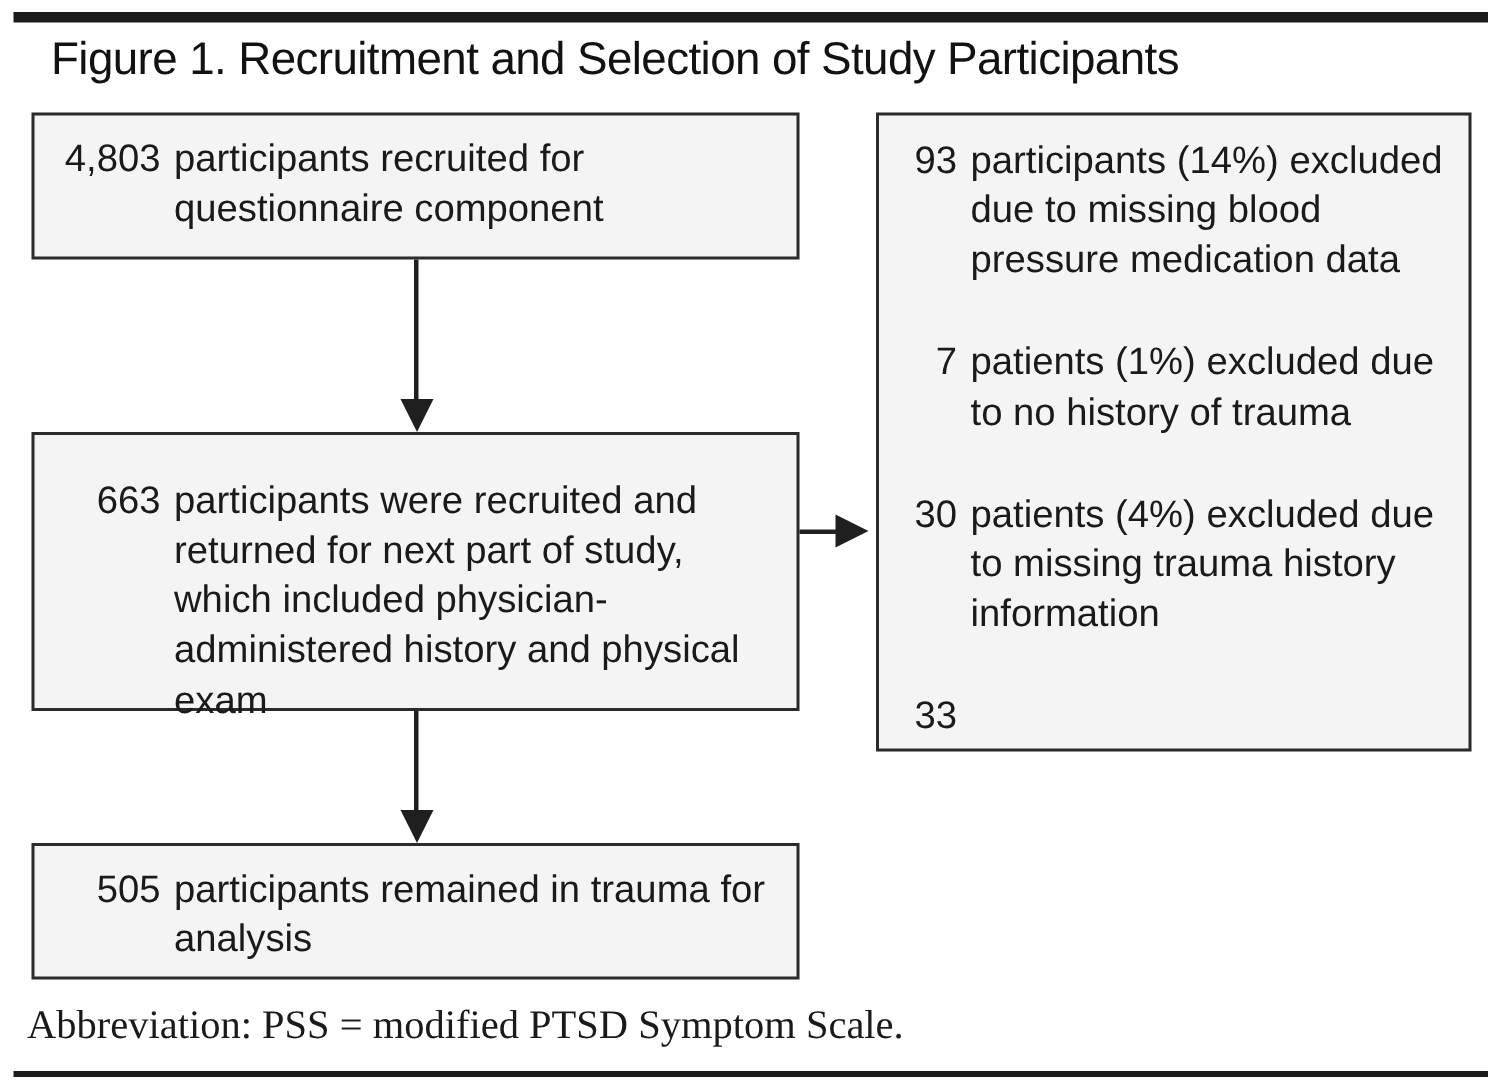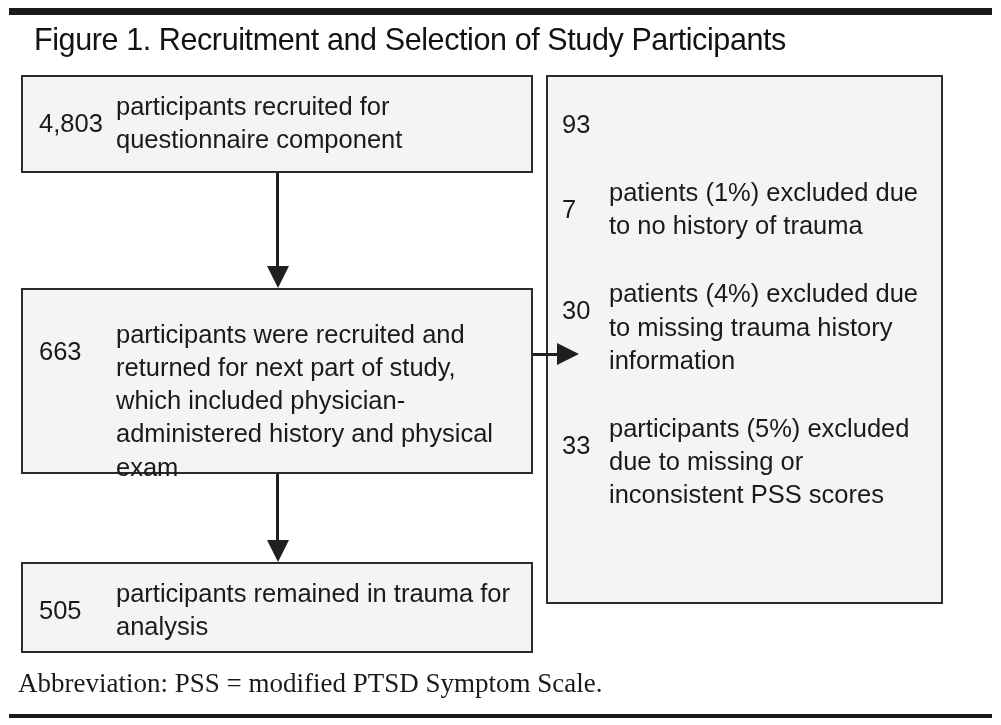--- a/index.html
+++ b/index.html
@@ -51,35 +51,34 @@
   .flowbox {
     position: absolute;
     box-sizing: border-box;
     background: #f4f4f4;
     border: 2.5px solid #2b2b2b;
   }
 
   #box-recruited   { left: 21px;  top: 75px;  width: 512px; height: 98px; }
   #box-returned    { left: 21px;  top: 288px; width: 512px; height: 186px; }
   #box-remained    { left: 21px;  top: 562px; width: 512px; height: 91px; }
-  #box-exclusions  { left: 546px; top: 75px;  width: 397px; height: 529px; }
+  #box-exclusions  { left: 584px; top: 75px;  width: 397px; height: 426px; }
 
   
   .entry {
     display: flex;
     align-items: flex-start;
     font-size: 25.5px;
     line-height: 1.30;
     color: #1a1a1a;
   }
   .entry .num {
     flex: 0 0 auto;
-    text-align: left;
+    text-align: right;
     white-space: nowrap;
-    margin-top: 17px;
   }
   .entry .txt {
     flex: 1 1 auto;
     padding-left: 9px;
   }
 
   
   .box-inner-left {
     padding: 13px 12px 0 16px;
   }
@@ -172,32 +171,32 @@
       <span class="num">505</span>
       <span class="txt">participants remained in trauma for analysis</span>
     </div>
   </div>
 </div>
 
 <div class="flowbox" id="box-exclusions">
   <div class="box-inner-right">
     <div class="entry">
       <span class="num">93</span>
+      <span class="txt">participants (14%) excluded due to missing blood pressure medication data</span>
     </div>
     <div class="entry">
       <span class="num">7</span>
       <span class="txt">patients (1%) excluded due to no history of trauma</span>
     </div>
     <div class="entry">
       <span class="num">30</span>
       <span class="txt">patients (4%) excluded due to missing trauma history information</span>
     </div>
     <div class="entry">
       <span class="num">33</span>
-      <span class="txt">participants (5%) excluded due to missing or inconsistent PSS scores</span>
     </div>
   </div>
 </div>
 
 <div class="connector-line v-line" id="conn1-line"></div>
 <div class="arrow-down" id="conn1-head"></div>
 
 <div class="connector-line v-line" id="conn2-line"></div>
 <div class="arrow-down" id="conn2-head"></div>
 

